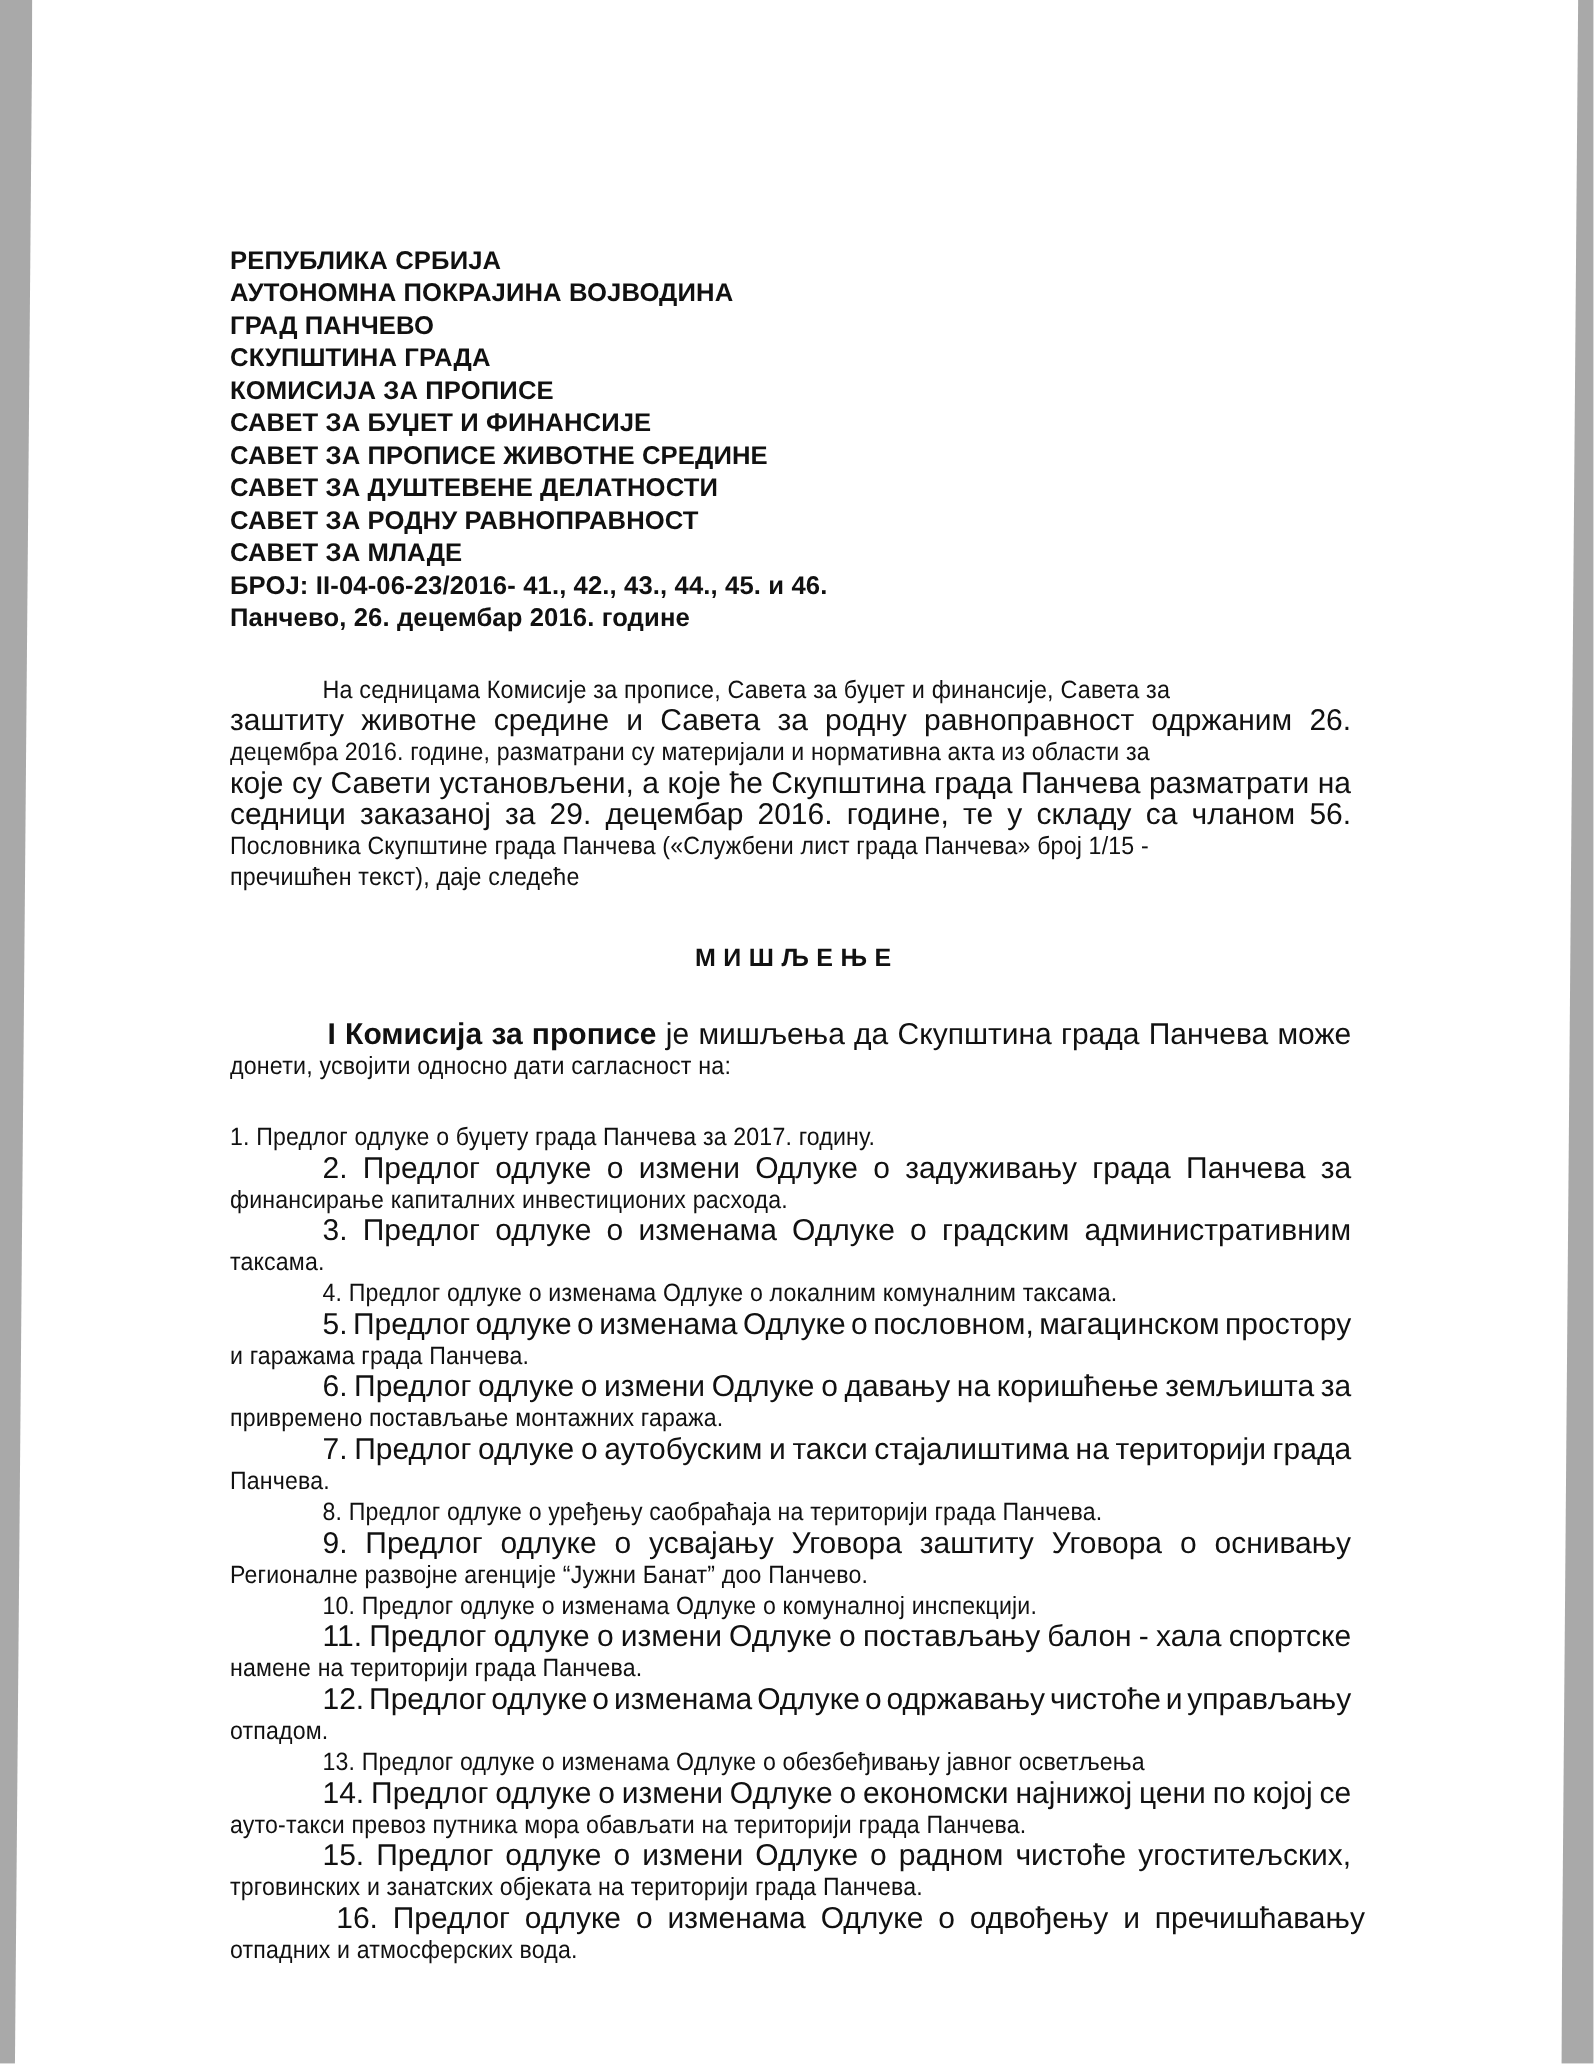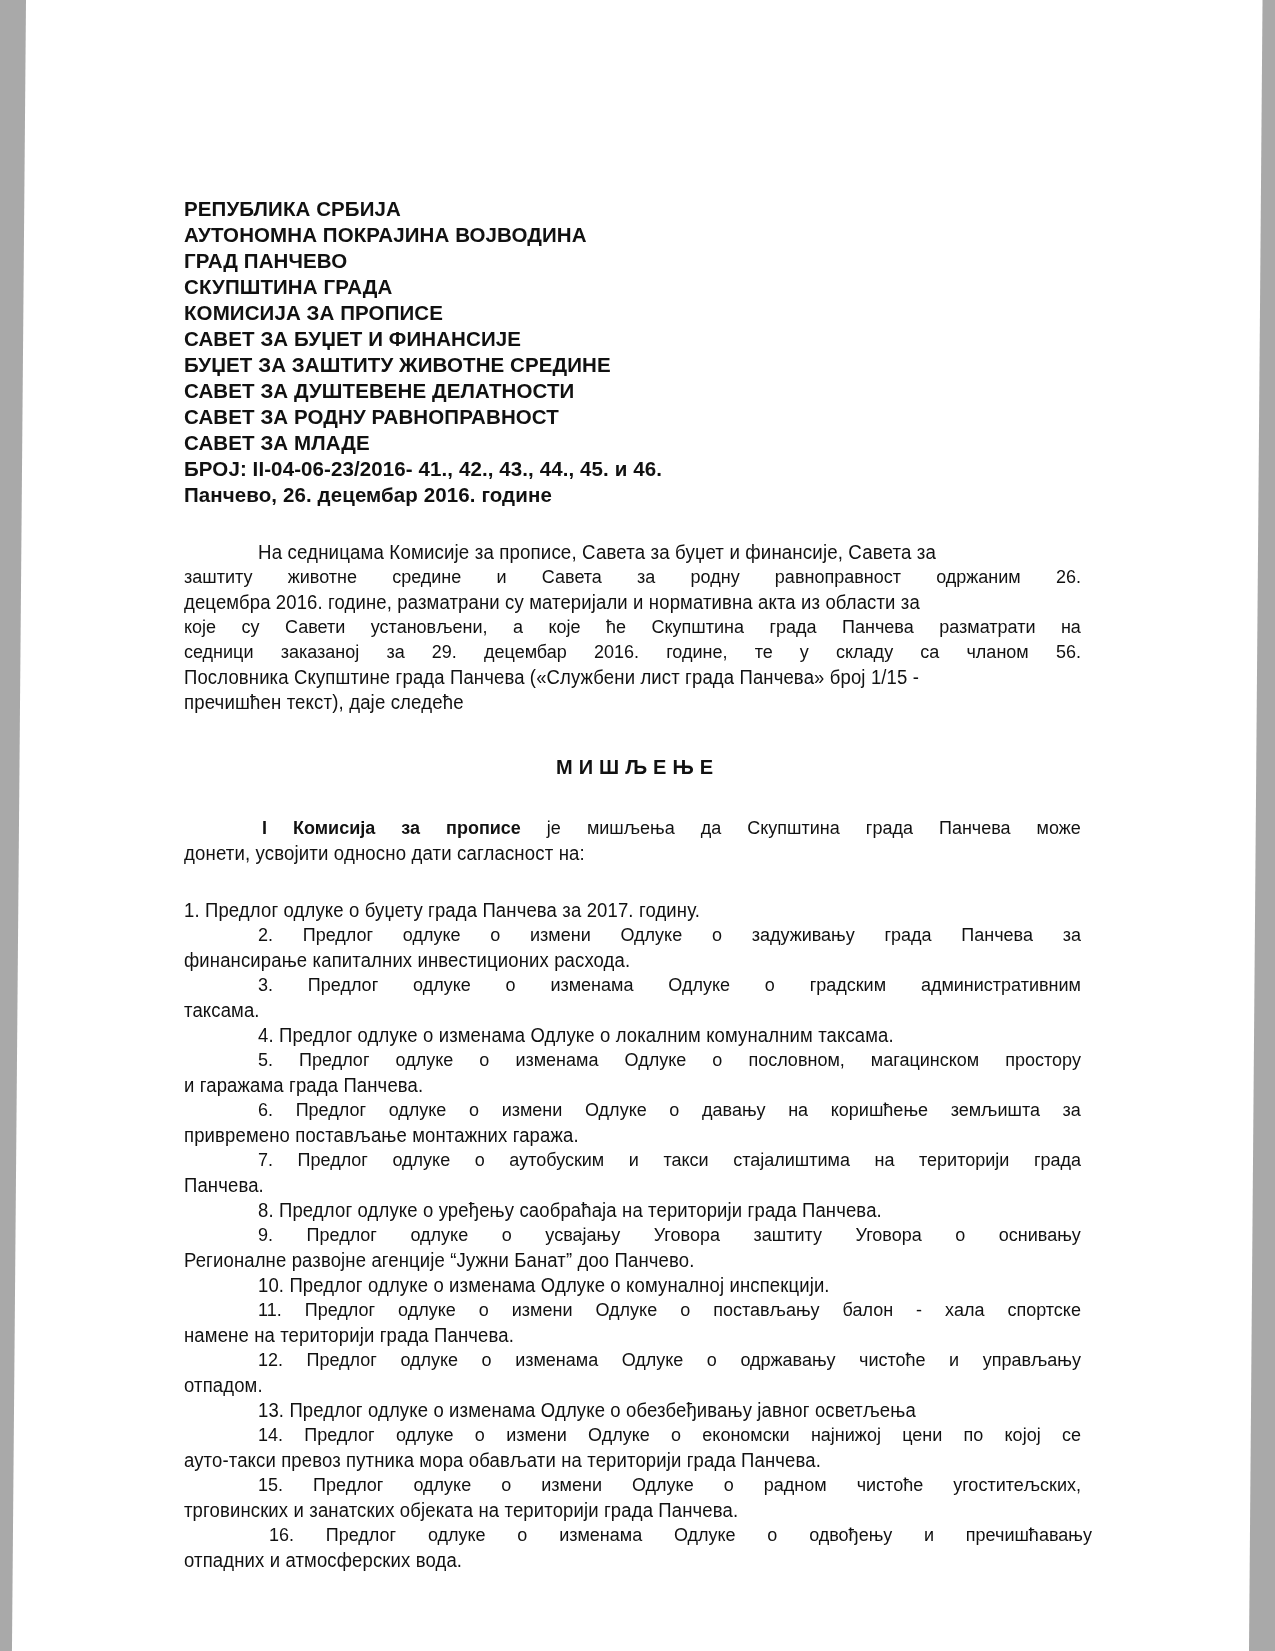--- a/index.html
+++ b/index.html
@@ -22,21 +22,21 @@
   .page { position: absolute; left: 0; top: 0; width: 1275px; height: 1476px; }
   .hdr {
     position: absolute; left: 184px; font-weight: bold; font-size: 20.5px;
     line-height: 26px; white-space: nowrap; letter-spacing: 0.1px;
   }
   .ln {
     position: absolute; font-size: 20px; line-height: 24px; white-space: nowrap;
     transform: scaleX(0.93); transform-origin: left top; letter-spacing: 0.15px;
   }
   .just {
-    position: absolute; font-size: 18px; line-height: 24px; white-space: nowrap;
+    position: absolute; font-size: 24px; line-height: 24px; white-space: nowrap;
     display: flex; justify-content: space-between;
   }
   .just span { display: inline-block; }
   .title {
     position: absolute; left: 0; width: 1275px; text-align: center;
     top: 756px; font-size: 20px; font-weight: bold; letter-spacing: 6px;
   }
   b { font-weight: bold; }
 </style>
 </head>
@@ -47,21 +47,21 @@
 
 <div class="page">
 
   <div>
     <div class="hdr" style="top:196px">РЕПУБЛИКА СРБИЈА</div>
     <div class="hdr" style="top:222px">АУТОНОМНА ПОКРАЈИНА ВОЈВОДИНА</div>
     <div class="hdr" style="top:248px">ГРАД ПАНЧЕВО</div>
     <div class="hdr" style="top:274px">СКУПШТИНА ГРАДА</div>
     <div class="hdr" style="top:300px">КОМИСИЈА ЗА ПРОПИСЕ</div>
     <div class="hdr" style="top:326px">САВЕТ ЗА БУЏЕТ И ФИНАНСИЈЕ</div>
-    <div class="hdr" style="top:352px">БУЏЕТ ЗА ЗАШТИТУ ЖИВОТНЕ СРЕДИНЕ</div>
+    <div class="hdr" style="top:352px">САВЕТ ЗА ПРОПИСЕ ЖИВОТНЕ СРЕДИНЕ</div>
     <div class="hdr" style="top:378px">САВЕТ ЗА ДУШТЕВЕНЕ ДЕЛАТНОСТИ</div>
     <div class="hdr" style="top:404px">САВЕТ ЗА РОДНУ РАВНОПРАВНОСТ</div>
     <div class="hdr" style="top:430px">САВЕТ ЗА МЛАДЕ</div>
     <div class="hdr" style="top:456px">БРОЈ: II-04-06-23/2016- 41., 42., 43., 44., 45. и 46.</div>
     <div class="hdr" style="top:482px">Панчево, 26. децембар 2016. године</div>
   </div>
 
   <div>
     <div class="ln" style="left:258px; top:540px; width:900px; transform:scaleX(0.934)">На седницама Комисије за прописе, Савета за буџет и финансије, Савета за</div>
     <div class="just js" style="left:184px; top:565px; width:897px">
@@ -283,21 +283,21 @@
           <span>економски</span>
           <span>најнижој</span>
           <span>цени</span>
           <span>по</span>
           <span>којој</span>
           <span>се</span>
         </div>
         <div class="ln" style="left: 184px; transform: scaleX(0.925); top: 1448px;">ауто-такси превоз путника мора обављати на територији града Панчева.</div>
       </div>
       <div>
-        <div class="just" style="left: 258px; width: 823px; top: 1473px; gap: 12px;">
+        <div class="just" style="left: 258px; width: 823px; top: 1473px;">
           <span>15.</span>
           <span>Предлог</span>
           <span>одлуке</span>
           <span>о</span>
           <span>измени</span>
           <span>Одлуке</span>
           <span>о</span>
           <span>радном</span>
           <span>чистоће</span>
           <span>угоститељских,</span>

